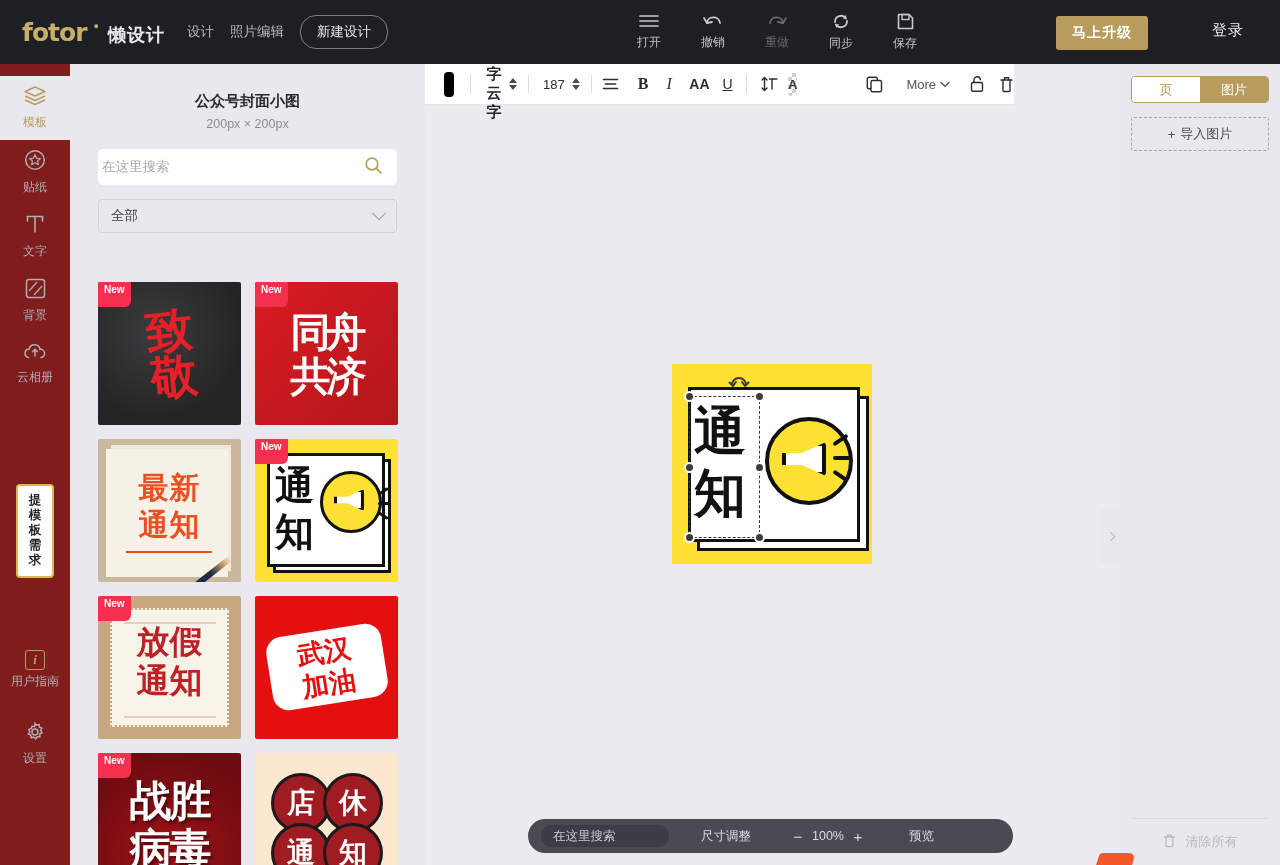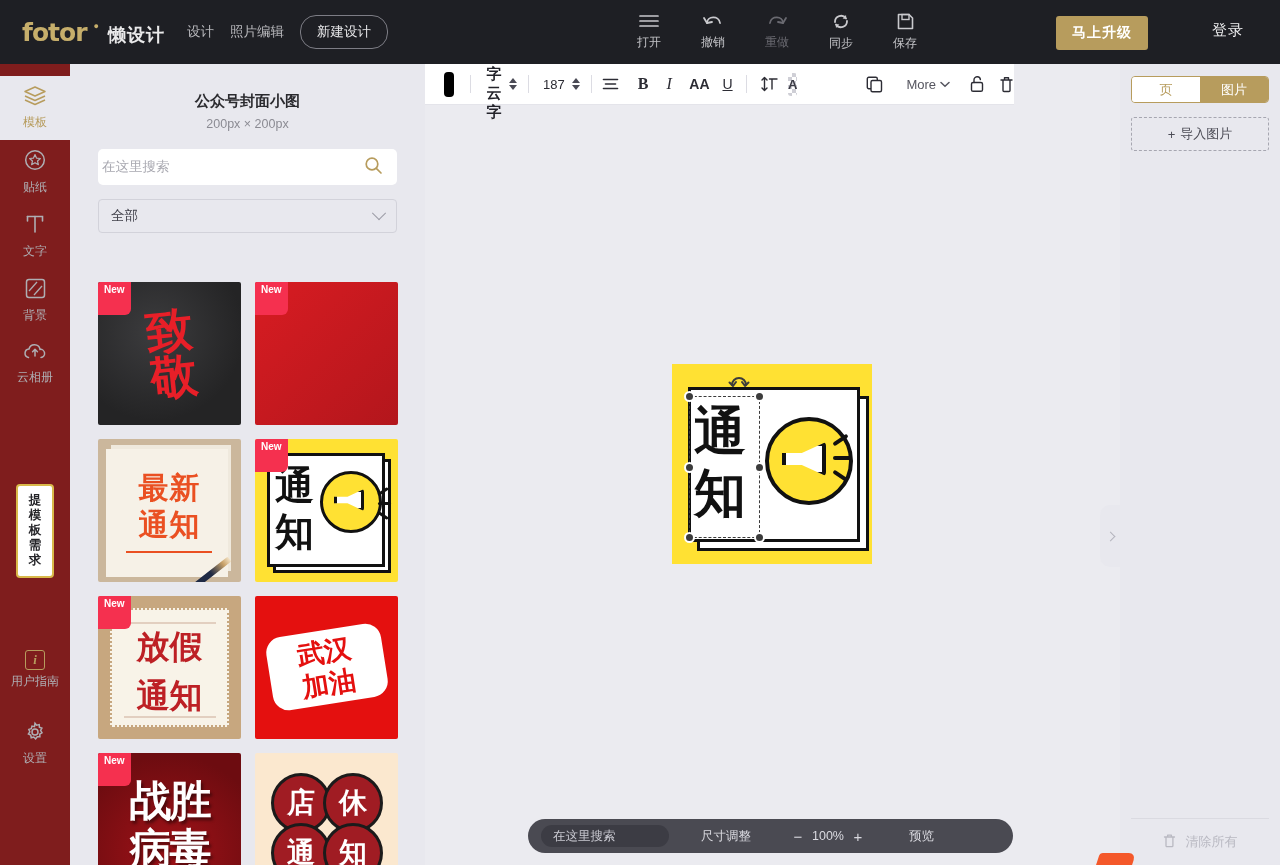--- a/index.html
+++ b/index.html
@@ -114,21 +114,21 @@
     padding: 8px 28px 0; overflow: hidden;
   }
   .tpl-row { display: flex; gap: 14px; margin-bottom: 14px; }
   .tpl {
     position: relative; width: 143px; height: 143px; border-radius: 2px;
     overflow: hidden; cursor: pointer; flex-shrink: 0;
     display: flex; align-items: center; justify-content: center;
   }
   .badge-new {
     position: absolute; left: 0; top: 0; background: #f5304f; color: #fff;
-    font-size: 10px; font-weight: bold; padding: 2px 6px 20px;
+    font-size: 10px; font-weight: bold; padding: 2px 6px 12px;
     border-bottom-right-radius: 6px; z-index: 5;
     font-family: "Liberation Sans", sans-serif;
     text-align: center;
   }
   .cjk { font-family: "DejaVu Sans", "Liberation Sans", sans-serif; font-weight: bold; }
 
   
   .t-zhijing { background: radial-gradient(circle at 40% 35%, #3c3c3e, #242425 70%); }
   .t-zhijing .art { color: #e81f28; font-size: 47px; line-height: 46px; text-align: center;
                     transform: rotate(-6deg); letter-spacing: -3px; }
@@ -155,21 +155,21 @@
   .t-tongzhi .horn { position: absolute; right: 34px; top: 50px; width: 30px; height: 22px;
                      background: #fff; border: 3px solid #111;
                      clip-path: polygon(0 35%, 45% 35%, 100% 0, 100% 100%, 45% 65%, 0 65%);
                      border-radius: 3px; }
   .t-tongzhi .ray { position: absolute; background: #111; height: 3px; border-radius: 2px; }
 
   .t-fangjia { background: #c7a77f; }
   .t-fangjia .inner { position: absolute; left: 12px; top: 12px; right: 12px; bottom: 12px;
                       background: #f8f3e8; border: 2px dotted #c7a77f; }
   .t-fangjia .art { position: absolute; left: 0; top: 26px; width: 143px; text-align: center;
-                    color: #bd2025; font-size: 33px; line-height: 49px; letter-spacing: 0px; }
+                    color: #bd2025; font-size: 33px; line-height: 39px; letter-spacing: 0px; }
   .t-fangjia .ln { position: absolute; left: 26px; width: 92px; height: 2px; background: #e2cfc0; }
 
   .t-wuhan { background: #e4100f; }
   .t-wuhan .mask { position: absolute; left: 14px; top: 34px; width: 116px; height: 74px;
                    background: #fff; border-radius: 16px; transform: rotate(-9deg); }
   .t-wuhan .art { position: absolute; left: 0; top: 40px; width: 143px; text-align: center;
                   color: #e4100f; font-size: 27px; line-height: 32px; transform: rotate(-9deg); }
 
   .t-zhansheng { background: radial-gradient(circle at 50% 70%, #a01218 0%, #6d0c10 80%); }
   .t-zhansheng .art { color: #fff; font-size: 42px; line-height: 48px; text-align: center;
@@ -487,20 +487,21 @@
 
     <div class="tpl-grid">
 
       <div class="tpl-row">
         <div class="tpl t-zhijing">
           <span class="badge-new">New</span>
           <span class="art cjk">致<br>敬</span>
         </div>
         <div class="tpl t-tongzhou">
           <span class="badge-new">New</span>
+          <span class="art cjk">同舟<br>共济</span>
         </div>
       </div>
 
       <div class="tpl-row">
         <div class="tpl t-zuixin">
           <span class="paper"></span>
           <span class="art cjk">最新<br>通知</span>
           <span class="uline"></span>
           <span class="pen"></span>
         </div>

